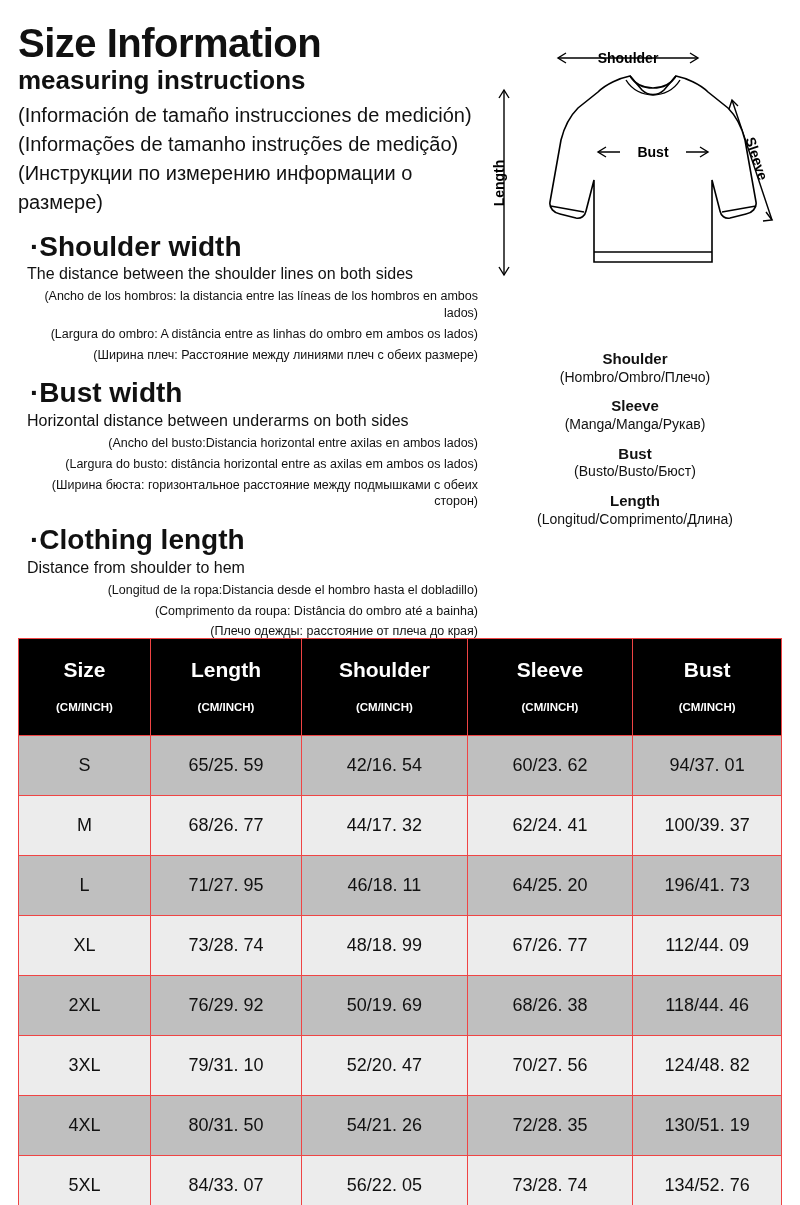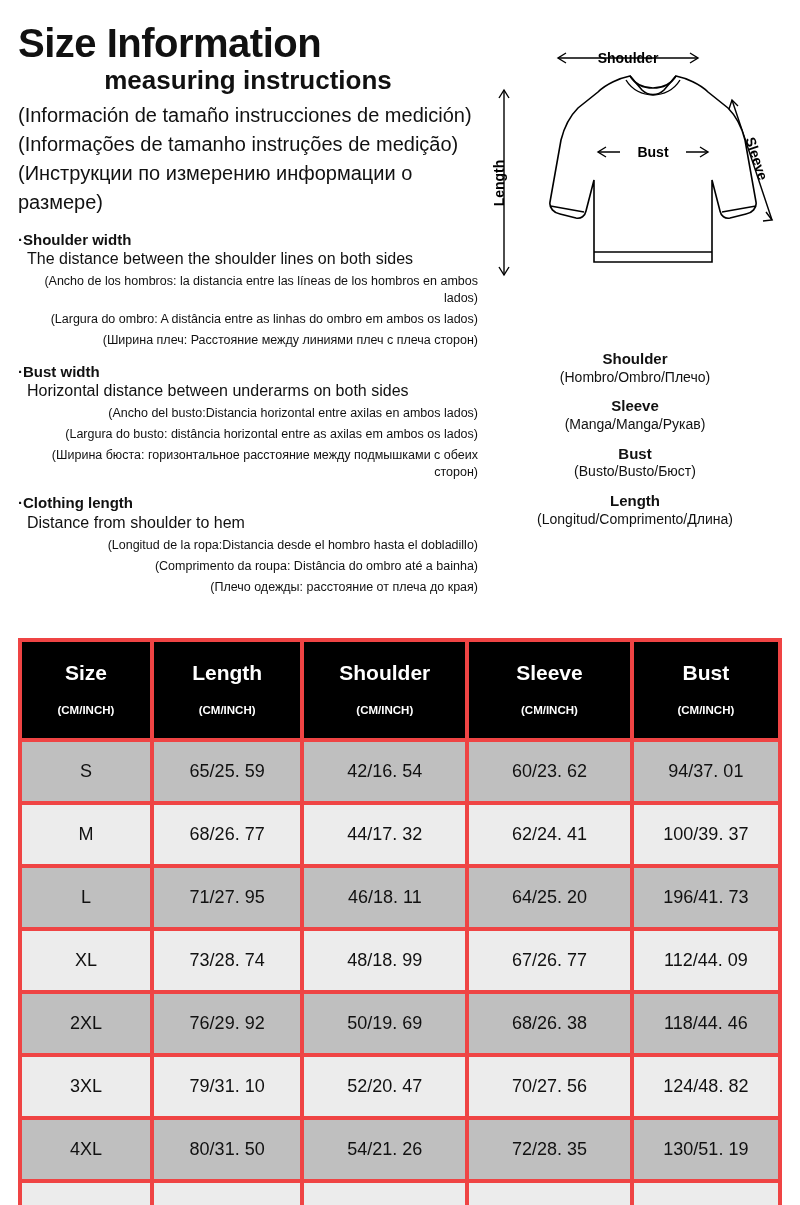--- a/index.html
+++ b/index.html
@@ -28,36 +28,35 @@
     font-weight: 700;
     line-height: 1.05;
     letter-spacing: -0.5px;
     margin: 0 0 2px 0;
   }
   .title-sub {
     font-size: 26px;
     font-weight: 700;
     line-height: 1.1;
     margin: 0 0 6px 0;
-    text-align: center;
   }
   .trans-line {
     font-size: 20px;
     line-height: 1.45;
     margin: 0;
   }
 
   .section {
     margin-top: 14px;
   }
   .section-head {
-    font-size: 15px;
+    font-size: 28px;
     font-weight: 700;
     line-height: 1.15;
-    margin: 0 0 1px 0;
+    margin: 0 0 1px 12px;
   }
   .section-sub {
     font-size: 16px;
     line-height: 1.2;
     margin: 0 0 5px 9px;
   }
   .section-trans {
     font-size: 12.5px;
     line-height: 1.35;
     margin: 0 0 4px 9px;
@@ -104,21 +103,21 @@
     top: 638px;
     width: 764px;
   }
   table.size-table {
     border-collapse: collapse;
     width: 100%;
     table-layout: fixed;
   }
   table.size-table th,
   table.size-table td {
-    border: 4px solid #ef4444;
+    border: 1px solid #ef4444;
     text-align: center;
     vertical-align: middle;
   }
   table.size-table thead th {
     background: #000000;
     color: #ffffff;
     padding: 10px 2px 12px 2px;
     height: 74px;
   }
   .th-name {
@@ -173,21 +172,21 @@
 
   <p class="trans-line">(Información de tamaño instrucciones de medición)</p>
   <p class="trans-line">(Informações de tamanho instruções de medição)</p>
   <p class="trans-line">(Инструкции по измерению информации о размере)</p>
 
   <div class="section">
     <h3 class="section-head">·Shoulder width</h3>
     <p class="section-sub">The distance between the shoulder lines on both sides</p>
     <p class="section-trans">(Ancho de los hombros: la distancia entre las líneas de los hombros en ambos lados)</p>
     <p class="section-trans">(Largura do ombro: A distância entre as linhas do ombro em ambos os lados)</p>
-    <p class="section-trans">(Ширина плеч: Расстояние между линиями плеч с плеча сторон)</p>
+    <p class="section-trans">(Ширина плеч: Расстояние между линиями плеч с обеих размере)</p>
   </div>
 
   <div class="section">
     <h3 class="section-head">·Bust width</h3>
     <p class="section-sub">Horizontal distance between underarms on both sides</p>
     <p class="section-trans">(Ancho del busto:Distancia horizontal entre axilas en ambos lados)</p>
     <p class="section-trans">(Largura do busto: distância horizontal entre as axilas em ambos os lados)</p>
     <p class="section-trans">(Ширина бюста: горизонтальное расстояние между подмышками с обеих сторон)</p>
   </div>
 

